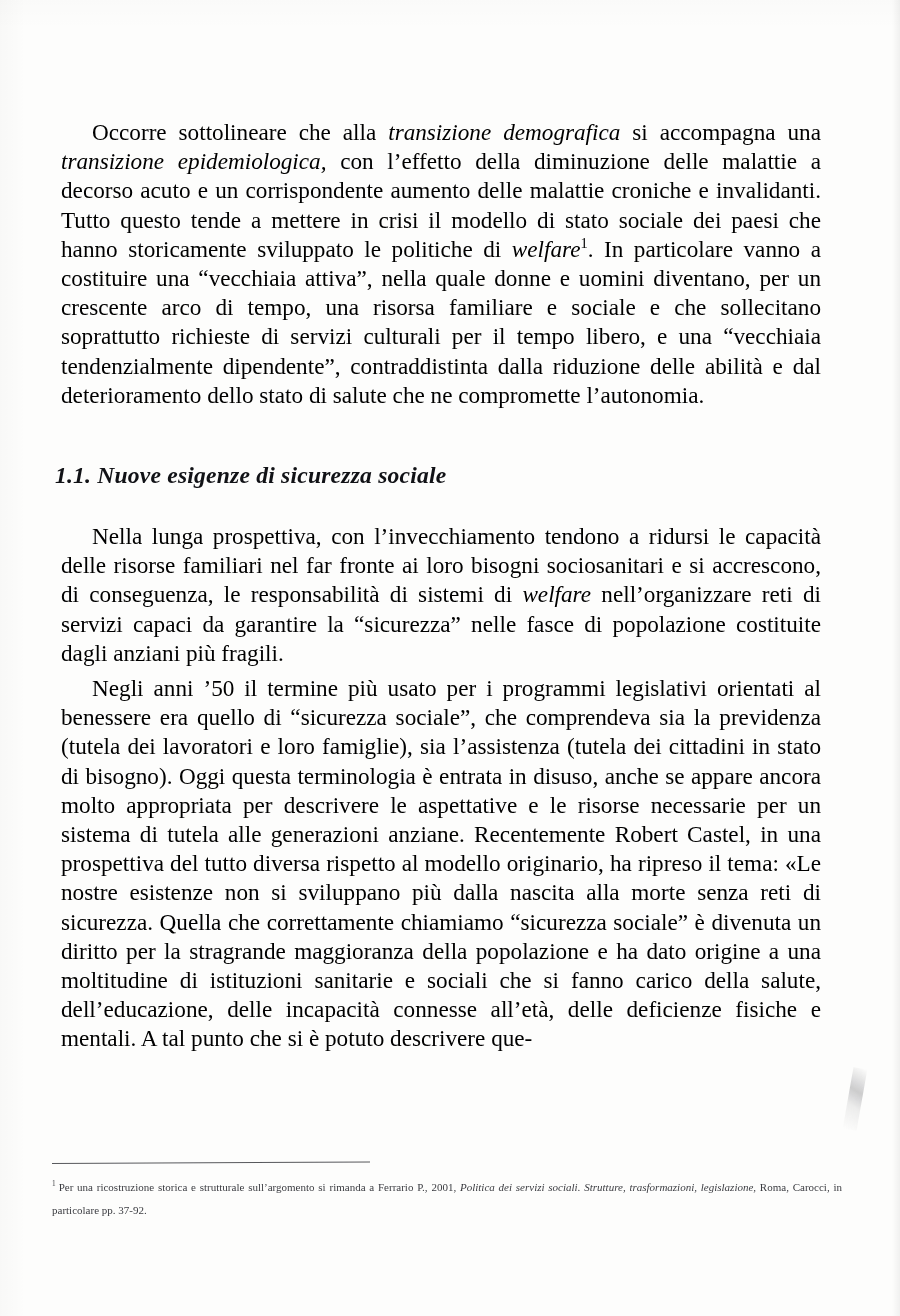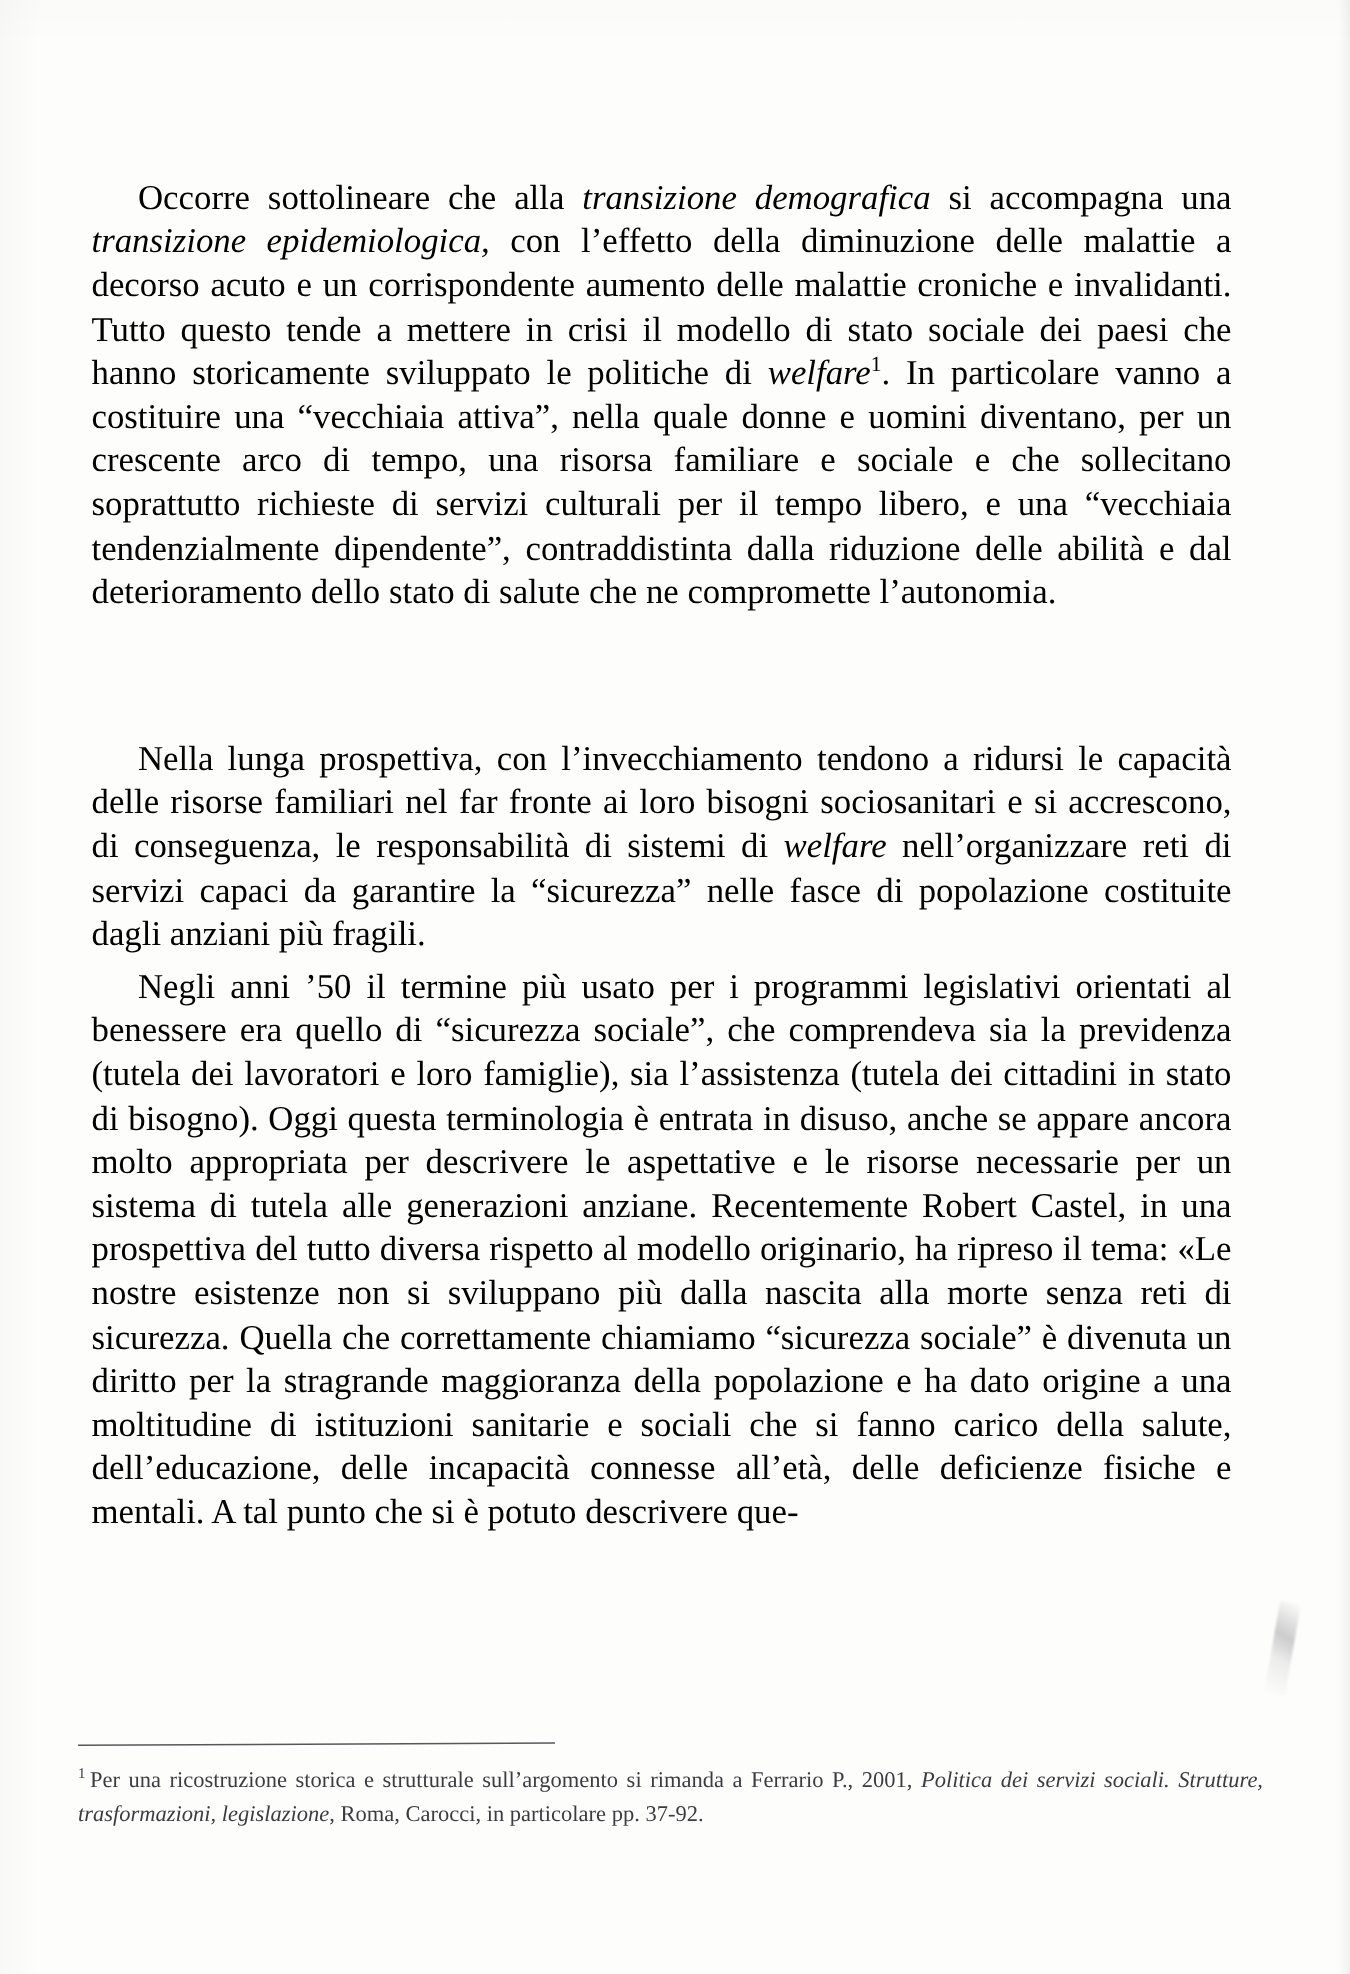--- a/index.html
+++ b/index.html
@@ -96,21 +96,21 @@
   .footnote-rule {
     width: 318px;
     height: 0;
     border-top: 1.6px solid #3a3b40;
     transform: rotate(-0.28deg);
     transform-origin: left center;
     opacity: 0.85;
   }
   p.footnote {
     margin: 12px 0 0 0;
-    font-size: 15px;
+    font-size: 11px;
     line-height: 23.4px;
     text-align: justify;
     color: #3b3c41;
     text-indent: 0;
   }
   p.footnote .fn-marker {
     font-size: 0.66em;
     vertical-align: super;
     line-height: 0;
     margin-right: 3px;
@@ -136,20 +136,21 @@
   <div class="scan-tone"></div>
   <div class="scan-edge-right"></div>
   <div class="scan-smudge"></div>
 
   <div class="textblock">
 
     <p class="body-par"><span>Occorre sottolineare che alla </span><span class="it">transizione demografica</span><span> si accompagna una </span><span class="it">transizione epidemiologica,</span><span> con l’effetto della diminuzione delle malattie a decorso acuto e un corrispondente aumento delle malattie croniche e invalidanti. Tutto questo tende a mettere in crisi il modello di stato sociale dei paesi che hanno storicamente sviluppato le politiche di </span><span class="it">welfare</span><sup class="fn-ref">1</sup><span>. In particolare vanno a costituire una “vecchiaia attiva”, nella quale donne e uomini diventano, per un crescente arco di tempo, una risorsa familiare e sociale e che sollecitano soprattutto richieste di servizi culturali per il tempo libero, e una “vecchiaia tendenzialmente dipendente”, contraddistinta dalla riduzione delle abilità e dal deterioramento dello stato di salute che ne compromette l’autonomia.</span></p>
 
     <div class="gap-before-heading"></div>
 
+    <h2 class="section-heading">1.1. Nuove esigenze di sicurezza sociale</h2>
 
     <div class="gap-after-heading"></div>
 
     <p class="body-par cont"><span>Nella lunga prospettiva, con l’invecchiamento tendono a ridursi le capacità delle risorse familiari nel far fronte ai loro bisogni sociosanitari e si accrescono, di conseguenza, le responsabilità di sistemi di </span><span class="it">welfare</span><span> nell’organizzare reti di servizi capaci da garantire la “sicurezza” nelle fasce di popolazione costituite dagli anziani più fragili.</span></p>
 
     <p class="body-par cont"><span>Negli anni ’50 il termine più usato per i programmi legislativi orientati al benessere era quello di “sicurezza sociale”, che comprendeva sia la previdenza (tutela dei lavoratori e loro famiglie), sia l’assistenza (tutela dei cittadini in stato di bisogno). Oggi questa terminologia è entrata in disuso, anche se appare ancora molto appropriata per descrivere le aspettative e le risorse necessarie per un sistema di tutela alle generazioni anziane. Recentemente Robert Castel, in una prospettiva del tutto diversa rispetto al modello originario, ha ripreso il tema: «Le nostre esistenze non si sviluppano più dalla nascita alla morte senza reti di sicurezza. Quella che correttamente chiamiamo “sicurezza sociale” è divenuta un diritto per la stragrande maggioranza della popolazione e ha dato origine a una moltitudine di istituzioni sanitarie e sociali che si fanno carico della salute, dell’educazione, delle incapacità connesse all’età, delle deficienze fisiche e mentali. A tal punto che si è potuto descrivere que-</span></p>
 
   </div>
 
   <div class="footnote-area">

